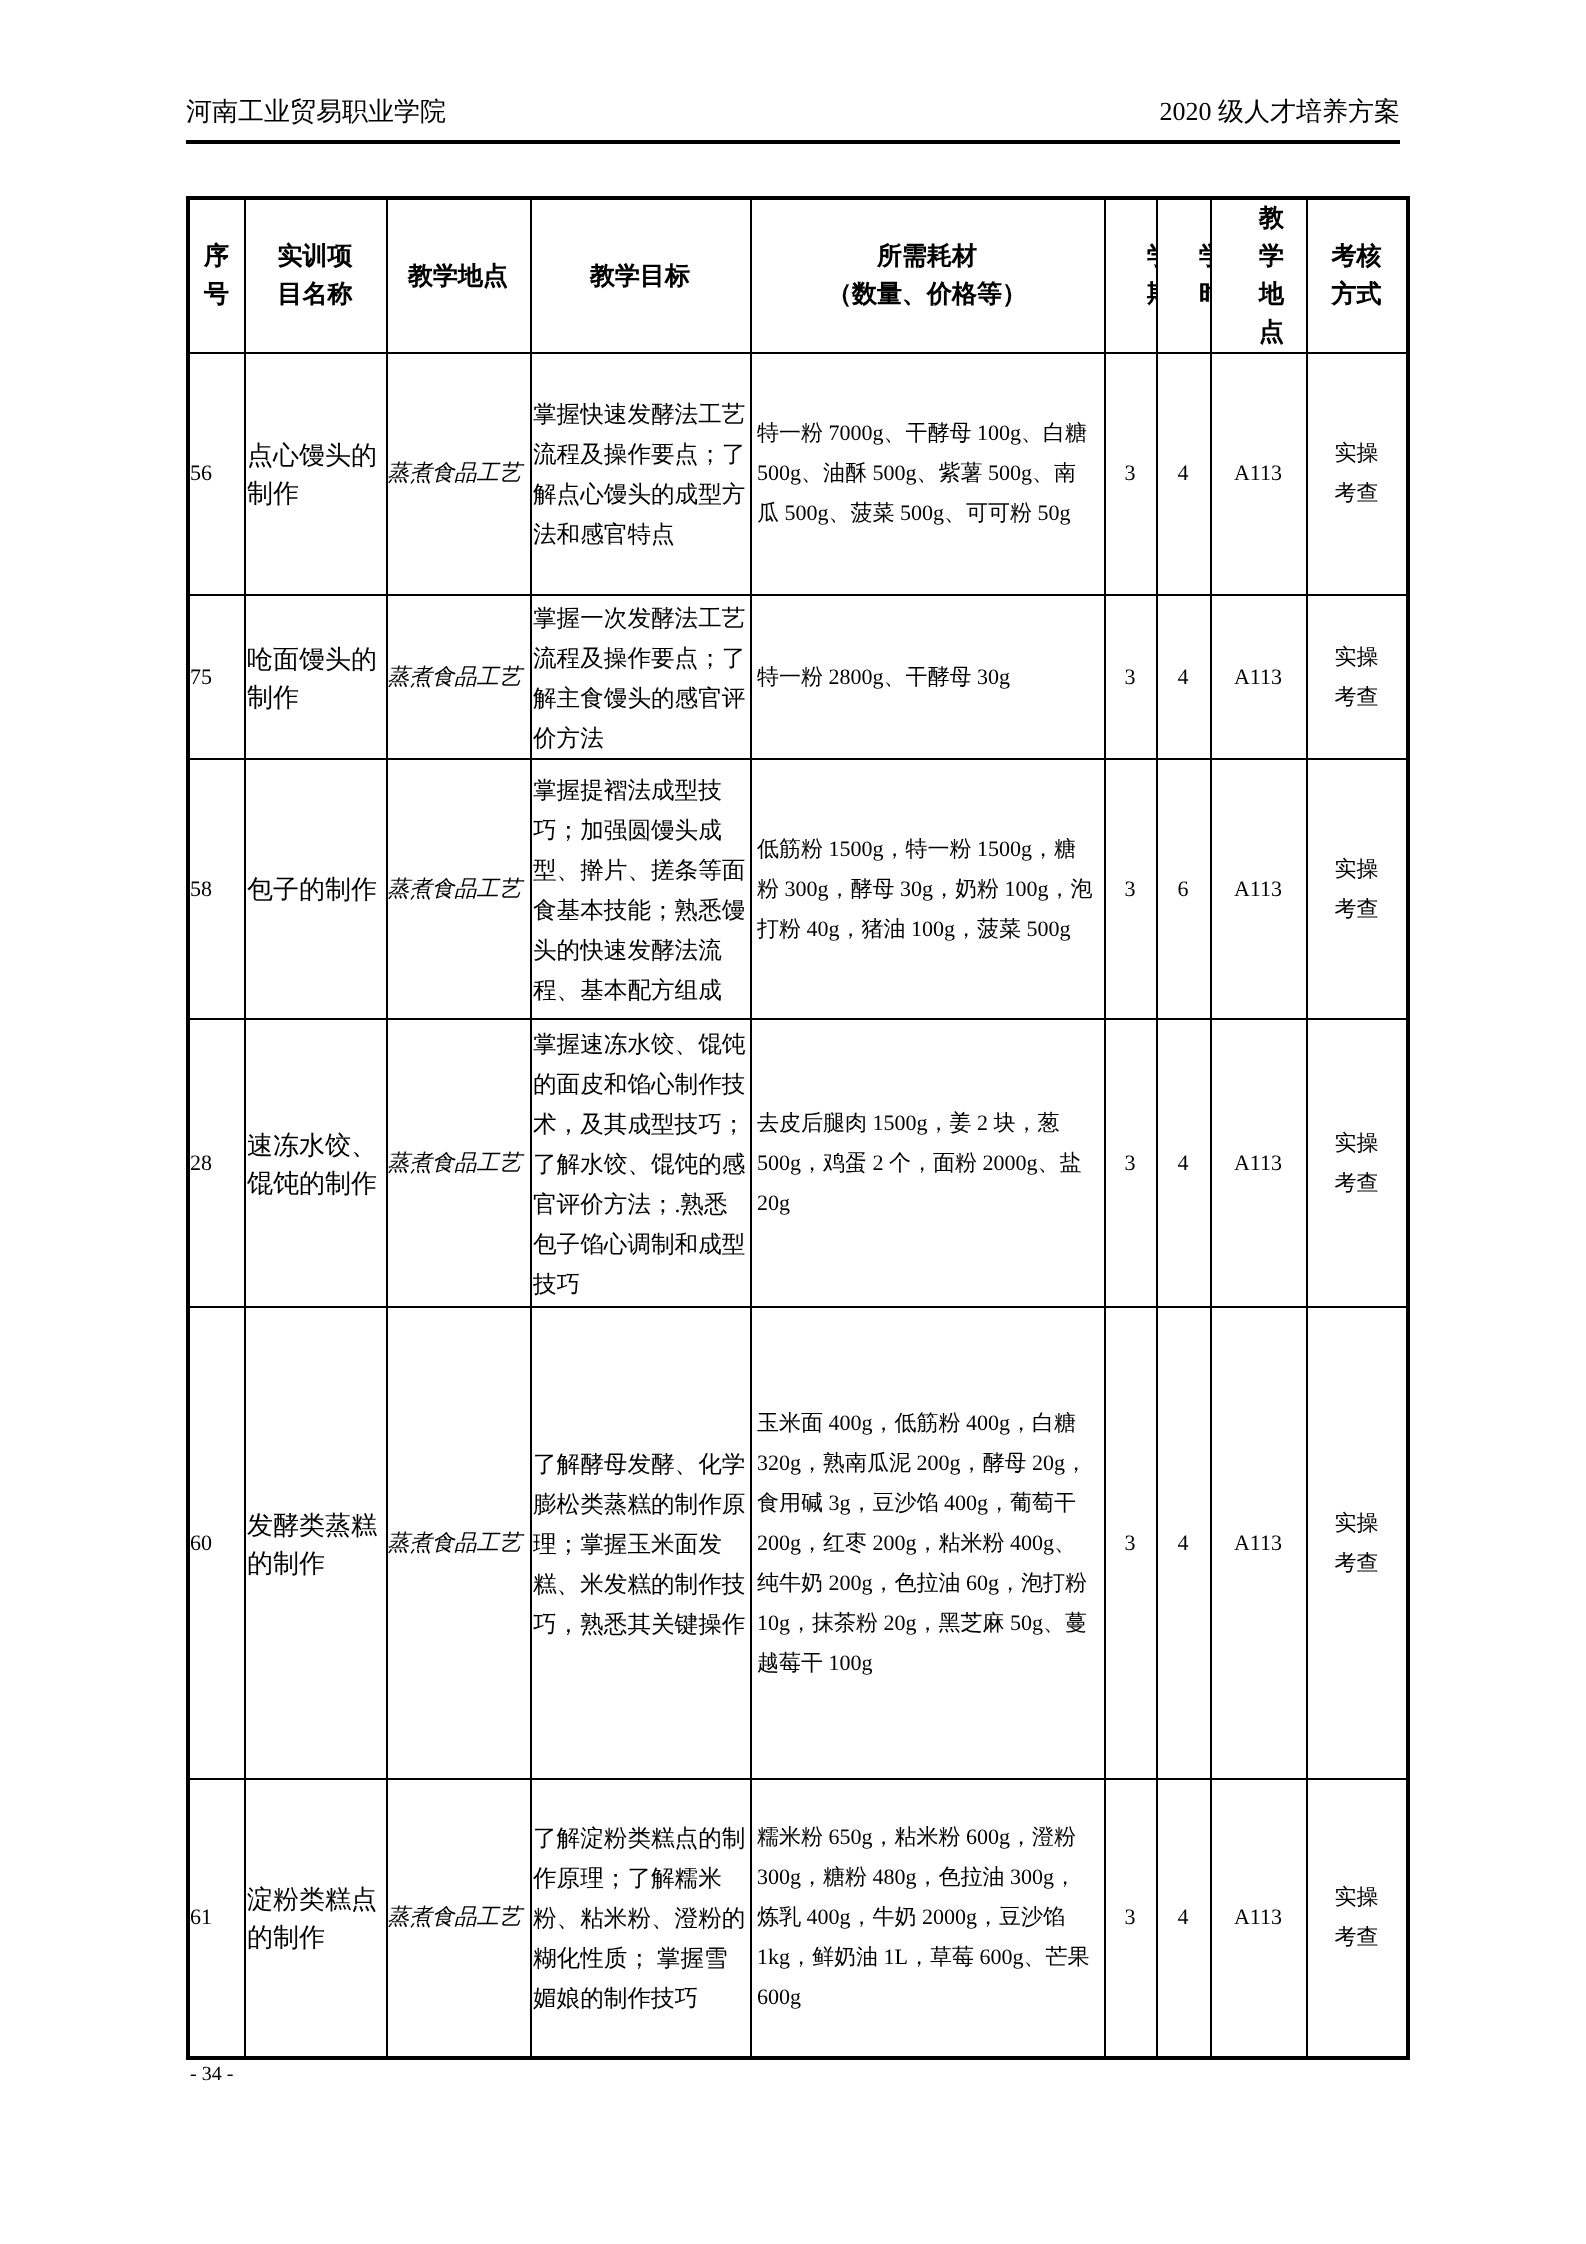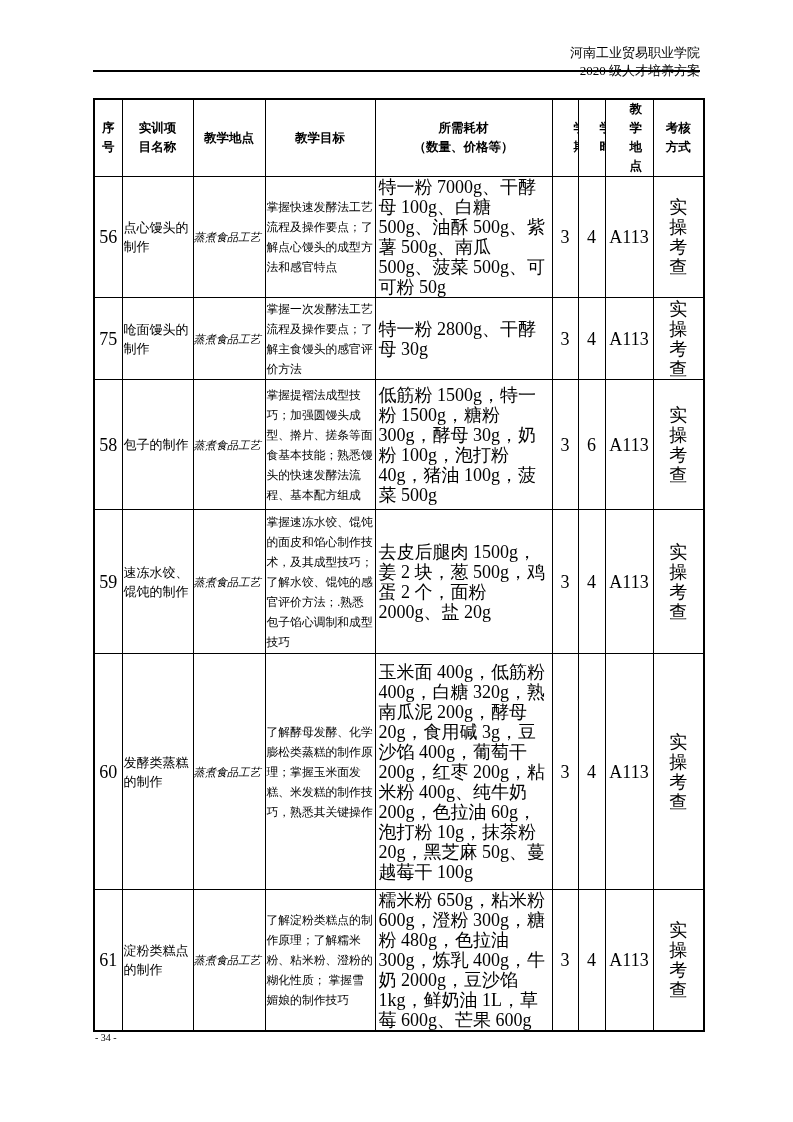--- a/index.html
+++ b/index.html
@@ -12,47 +12,46 @@
     color:#000;
     overflow:hidden;
     margin:0 auto;
   }
   .doc-header {
     position:absolute; left:93px; top:44px; width:607px; height:28px;
     display:flex; justify-content:space-between; align-items:flex-end;
     padding-bottom:5px;
     border-bottom:2px solid #000;
     font-size:13px;
-    flex-direction:column;
   }
   table.main {
     position:absolute; left:93px; top:98px;
     width:610px;
     border-collapse:collapse;
     table-layout:fixed;
     border:2px solid #000;
   }
   th, td {
     border:1px solid #000;
     vertical-align:middle;
     overflow:hidden;
   }
   th {
     font-size:12.5px; font-weight:bold;
     text-align:center; line-height:19px;
     padding:0;
   }
-  td { font-size:18px; line-height:20px; padding:0 2px; }
+  td { font-size:11px; line-height:20px; padding:0 2px; }
   .h-no      { padding:11px 7px; }
   .h-project { padding:0 14px; }
   .h-materials { white-space:pre-line; }
   .h-sem, .h-hours { padding:0 21px; }
   .h-loc     { padding:0 24px; }
   .h-assess  { padding:0 9px; }
-  .c-no      { text-align:center; padding:0;margin-left:40px; }
+  .c-no      { text-align:left; padding:0;margin-left:40px; }
   .c-project { text-align:left; font-size:13px; line-height:19px; padding:0 1px; }
   .c-course  { text-align:left; font-size:11.2px; padding:0;font-style:italic; }
   .c-objective { text-align:left; font-size:11.8px; padding:0 1px; }
   .c-materials { text-align:left; padding:0 3px; }
   .c-sem, .c-hours, .c-loc { text-align:center; padding:0; }
   .c-assess  { text-align:center; padding:0 11px;font-family:Liberation Serif, serif; }
   .page-footer {
     position:absolute; left:95px; top:1032px;
     font-size:10px;
   }
@@ -121,21 +120,21 @@
         <td class="c-project">包子的制作</td>
         <td class="c-course">蒸煮食品工艺</td>
         <td class="c-objective">掌握提褶法成型技巧；加强圆馒头成型、擀片、搓条等面食基本技能；熟悉馒头的快速发酵法流程、基本配方组成</td>
         <td class="c-materials">低筋粉 1500g，特一粉 1500g，糖粉 300g，酵母 30g，奶粉 100g，泡打粉 40g，猪油 100g，菠菜 500g</td>
         <td class="c-sem">3</td>
         <td class="c-hours">6</td>
         <td class="c-loc">A113</td>
         <td class="c-assess">实操考查</td>
       </tr>
       <tr style="height:144px">
-        <td class="c-no">59</td>
+        <td class="c-no">28</td>
         <td class="c-project">速冻水饺、馄饨的制作</td>
         <td class="c-course">蒸煮食品工艺</td>
         <td class="c-objective">掌握速冻水饺、馄饨的面皮和馅心制作技术，及其成型技巧；了解水饺、馄饨的感官评价方法；.熟悉包子馅心调制和成型技巧</td>
         <td class="c-materials">去皮后腿肉 1500g，姜 2 块，葱 500g，鸡蛋 2 个，面粉 2000g、盐 20g</td>
         <td class="c-sem">3</td>
         <td class="c-hours">4</td>
         <td class="c-loc">A113</td>
         <td class="c-assess">实操考查</td>
       </tr>
       <tr style="height:236px">

